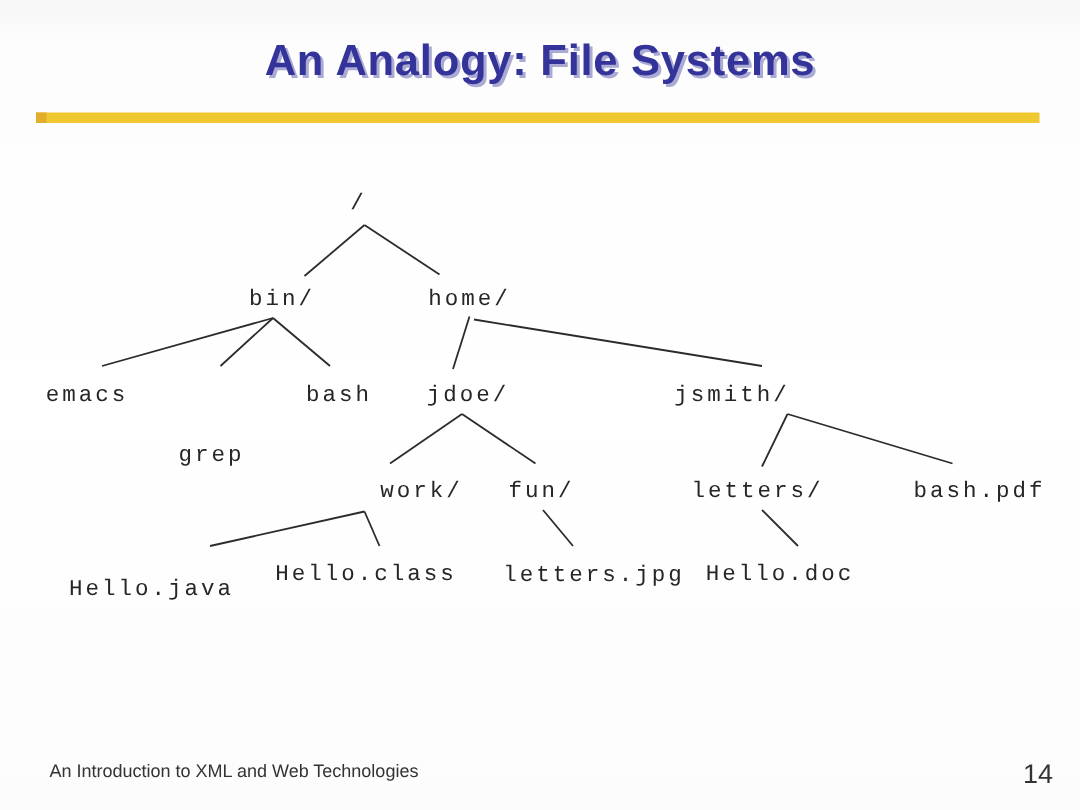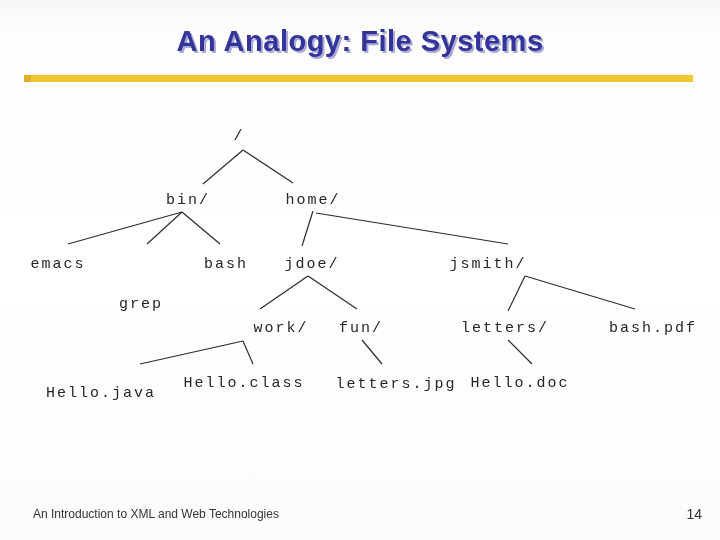--- a/index.html
+++ b/index.html
@@ -69,21 +69,21 @@
     position: absolute;
     left: 33px;
     top: 507px;
     font-size: 12px;
     color: var(--footer-color, #333333);
   }
   .footer-page {
     position: absolute;
     right: 18px;
     top: 506px;
-    font-size: 14px;
+    font-size: 18px;
     color: var(--footer-color, #333333);
   }
 </style>
 </head>
 <body>
 
 <div class="slide">
   <div class="title">An Analogy: File Systems</div>
   <div class="rule">
     <span class="rule-cap"></span>

